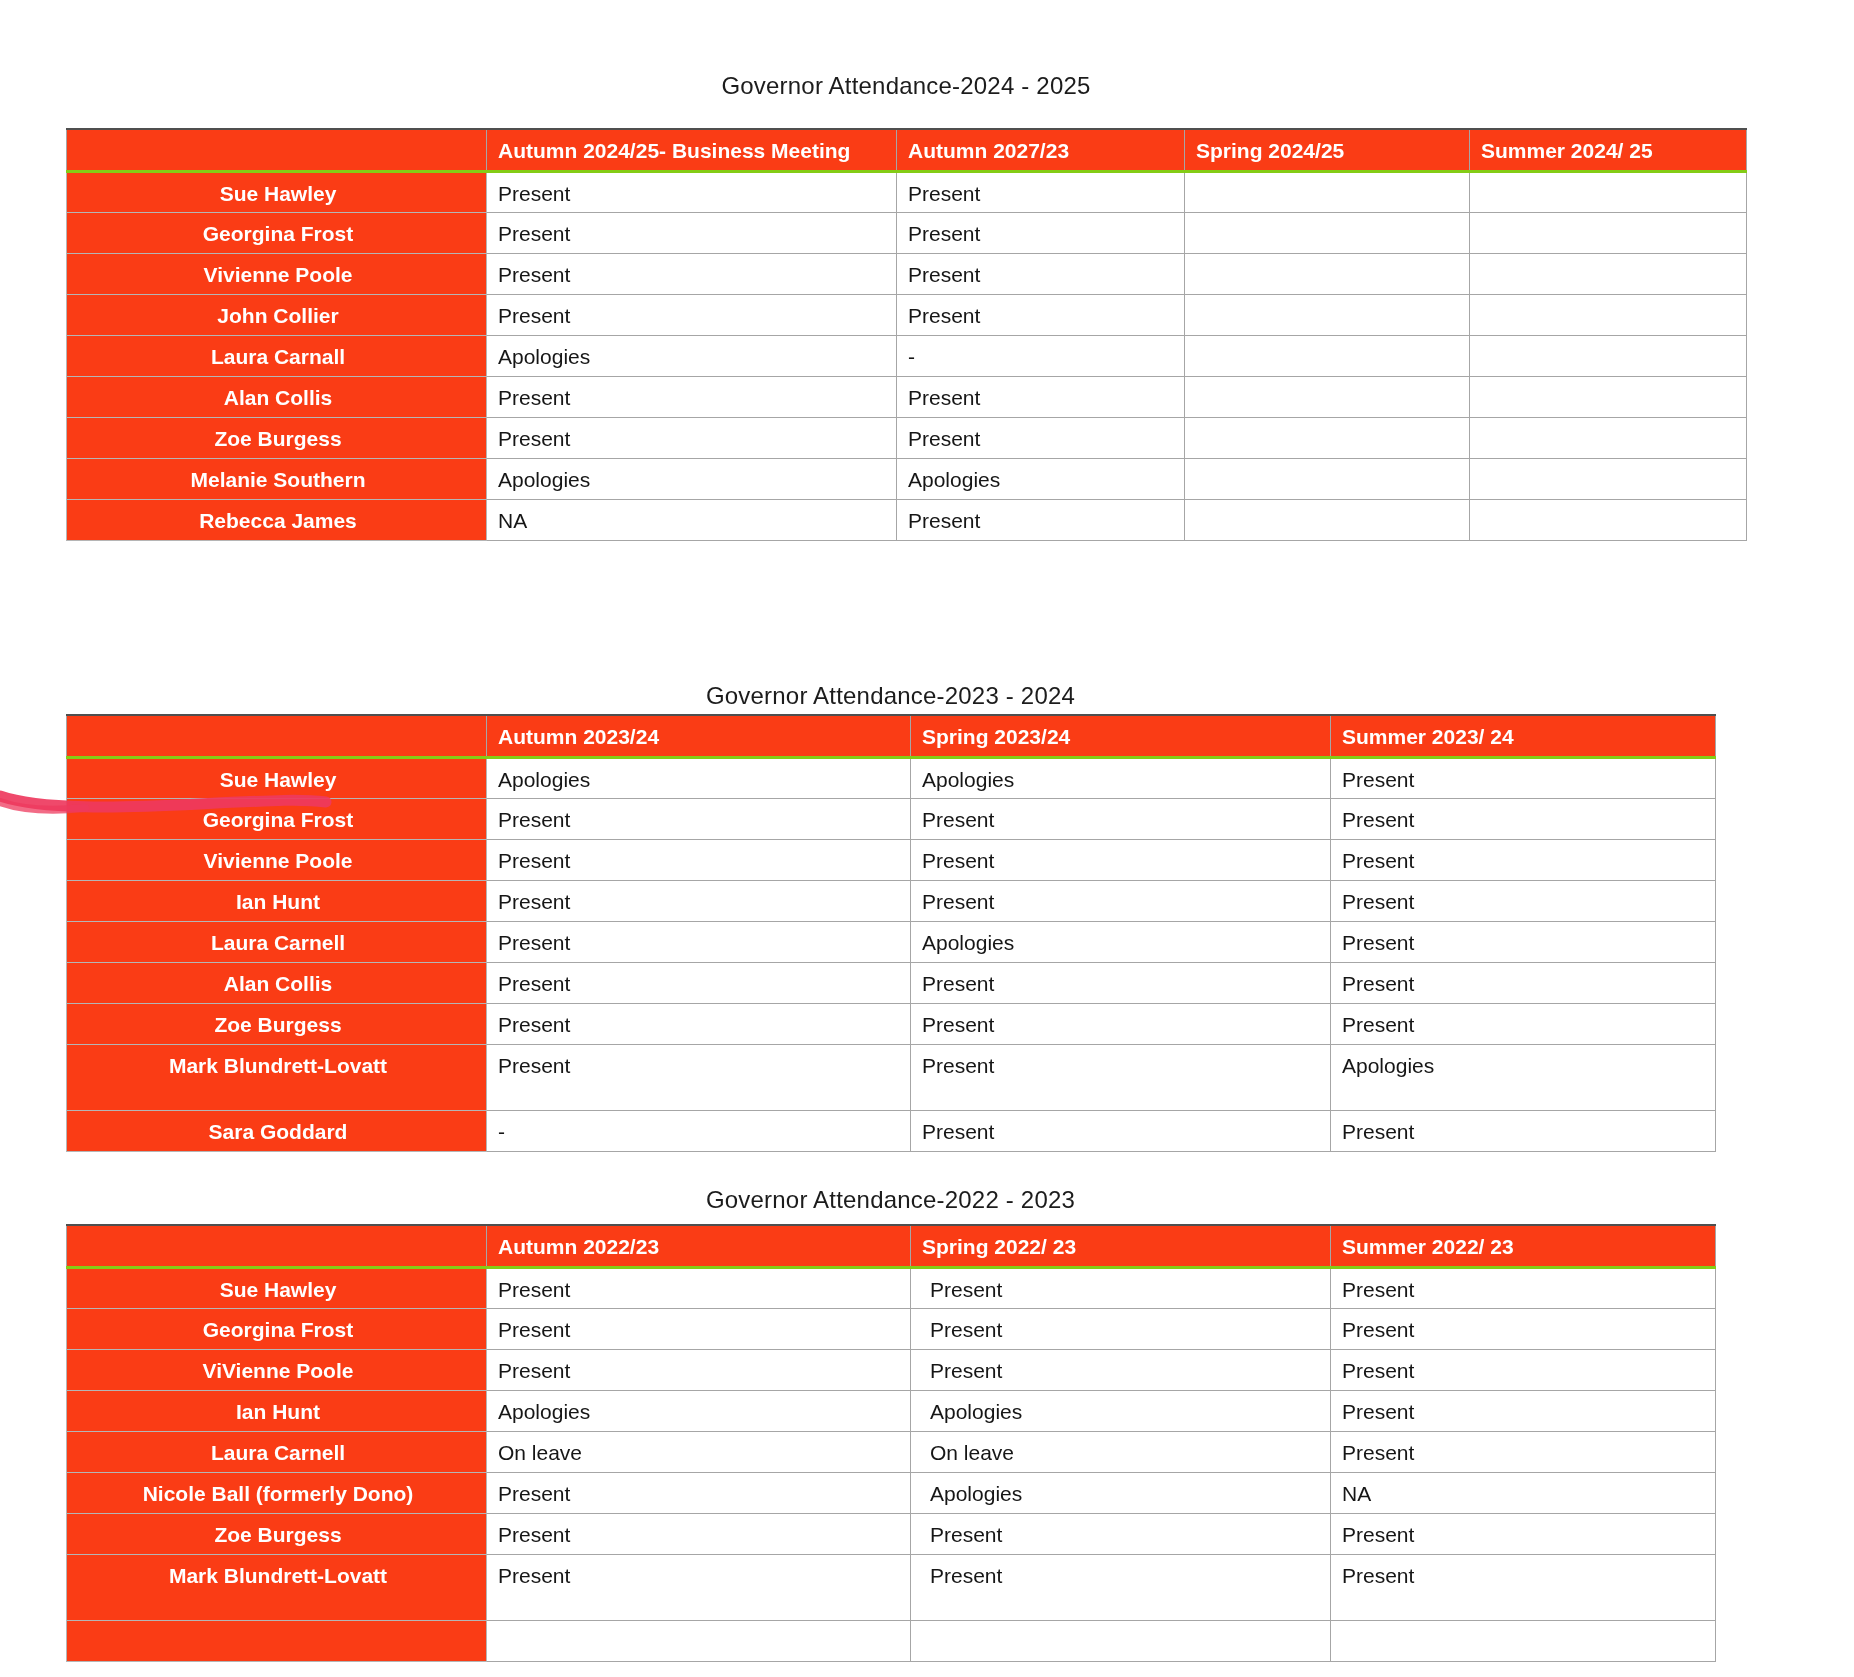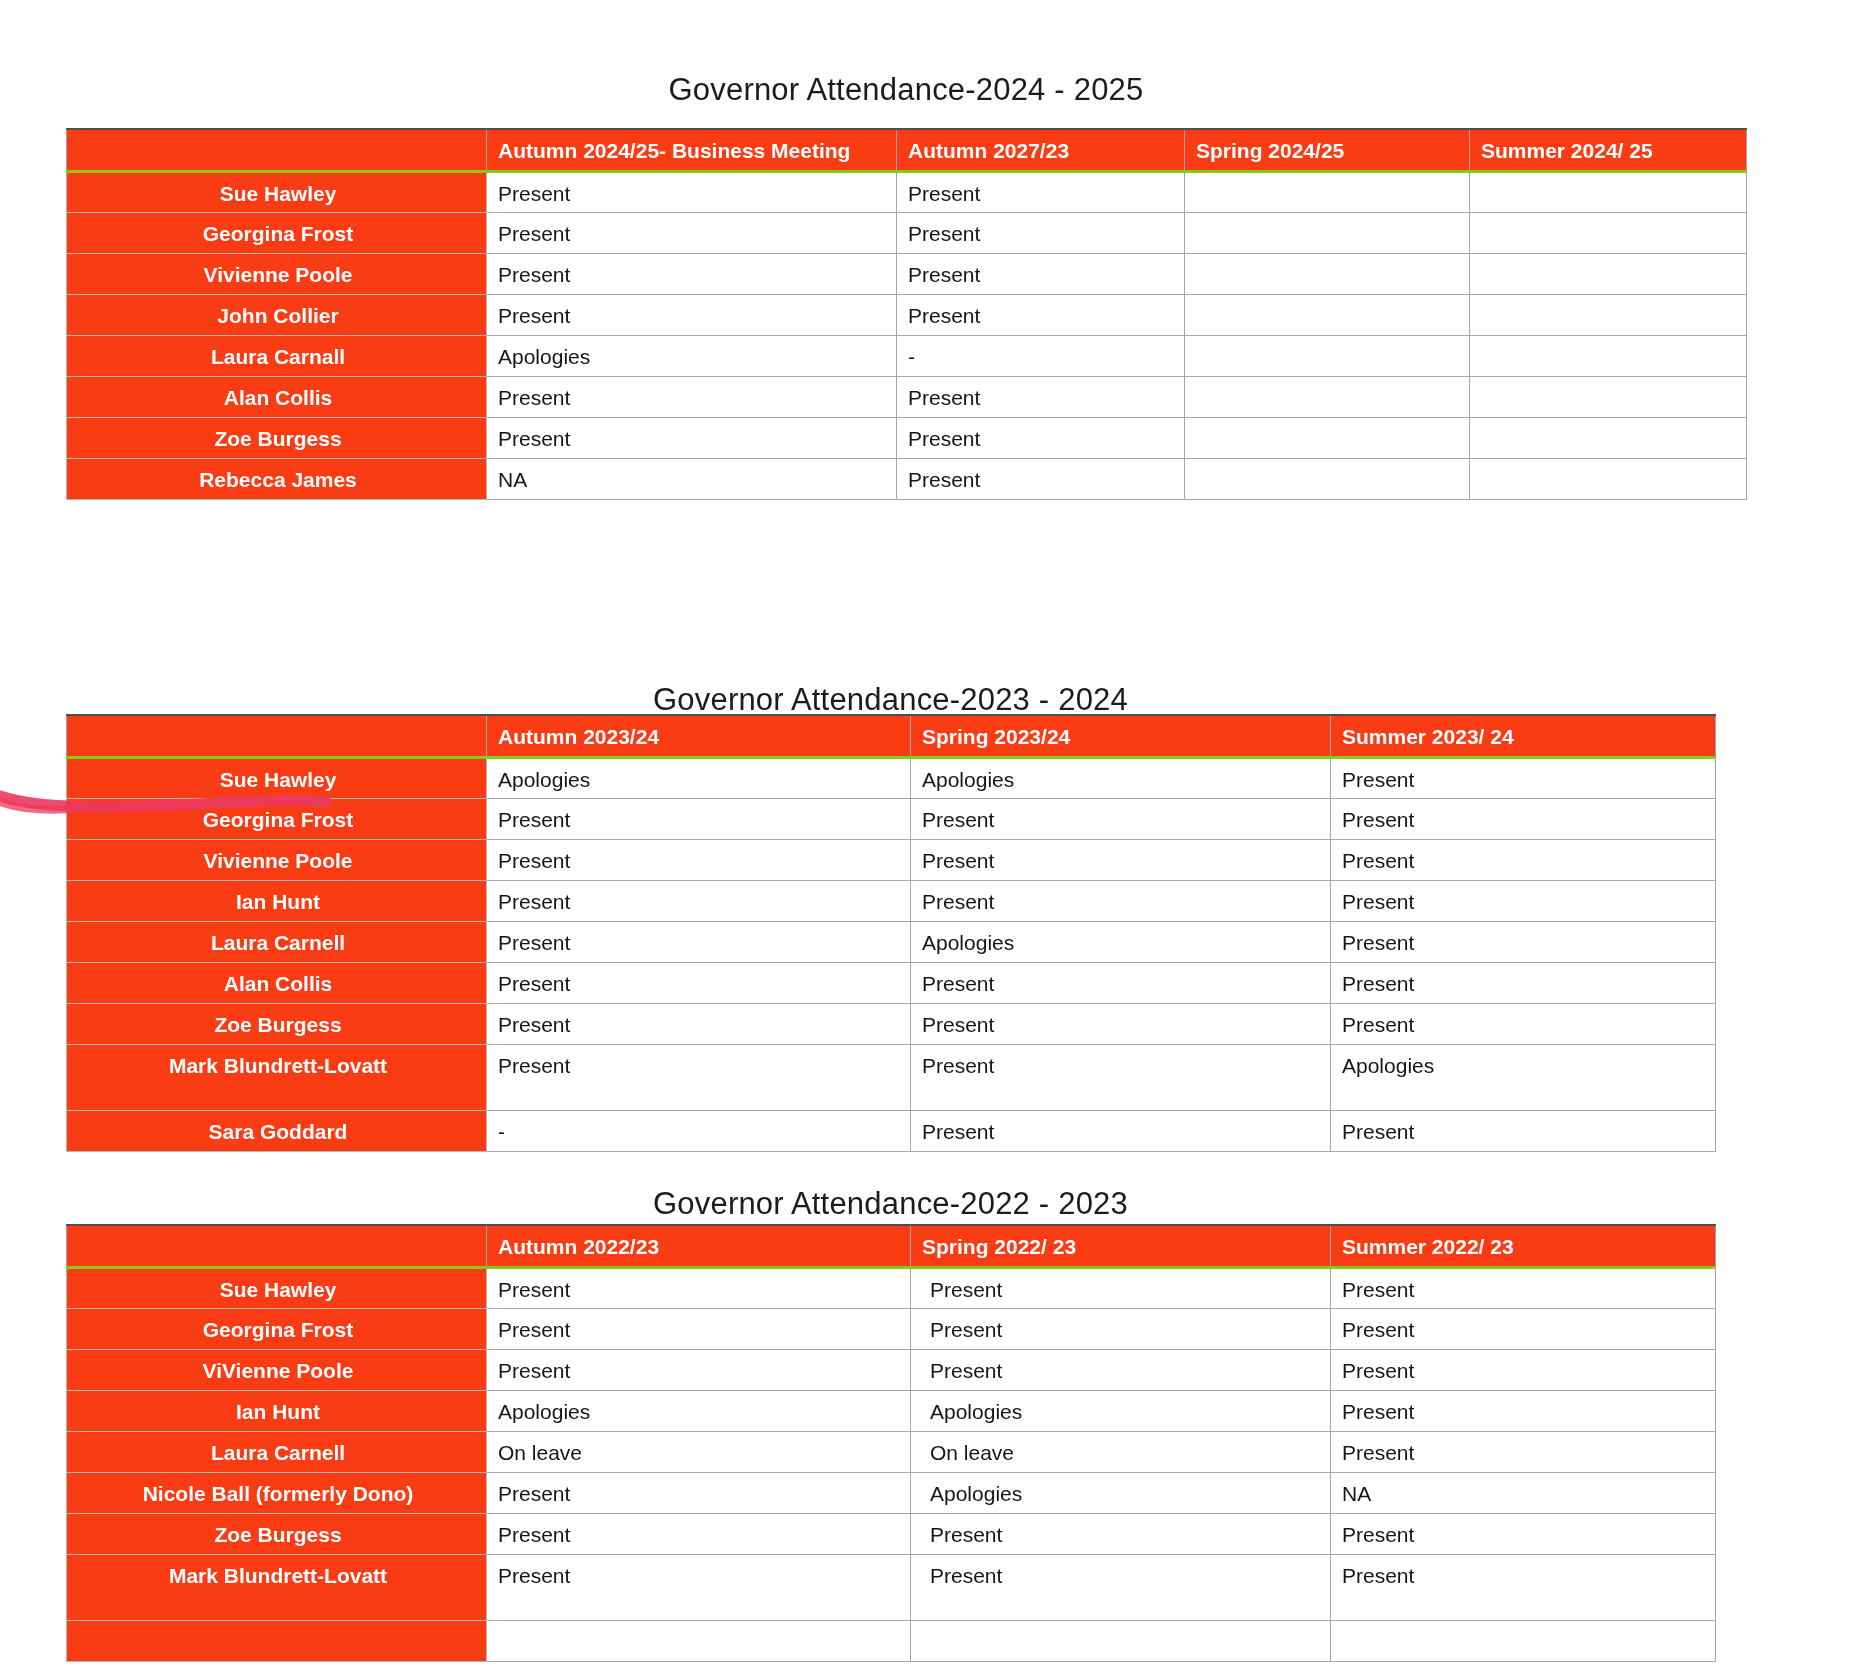--- a/index.html
+++ b/index.html
@@ -7,21 +7,21 @@
   body {
     position:relative;
     width:1854px; height:1677px;
     font-family:"Liberation Sans", sans-serif;
     overflow:hidden;
   }
   .page-title {
     position:absolute;
     left:66px;
     text-align:center;
-    font-size:31px;
+    font-size:24px;
     color:#1c1c1c;
     font-weight:400;
     letter-spacing:.2px;
   }
   #title-2024 { top:72px;  width:1680px; }
   #title-2023 { top:682px; width:1649px; }
   #title-2022 { top:1186px; width:1649px; }
 
   table {
     position:absolute;
@@ -135,20 +135,27 @@
         <td></td>
       </tr>
       <tr>
         <th>Zoe Burgess</th>
         <td>Present</td>
         <td>Present</td>
         <td></td>
         <td></td>
       </tr>
       <tr>
+        <th>Melanie Southern</th>
+        <td>Apologies</td>
+        <td>Apologies</td>
+        <td></td>
+        <td></td>
+      </tr>
+      <tr>
         <th>Rebecca James</th>
         <td>NA</td>
         <td>Present</td>
         <td></td>
         <td></td>
       </tr>
     </tbody>
   </table>
 
 <div class="page-title" id="title-2023">Governor Attendance-2023 - 2024</div>

